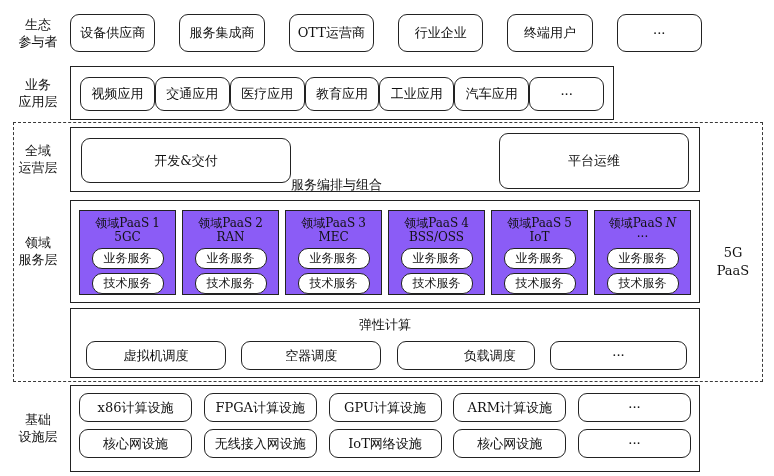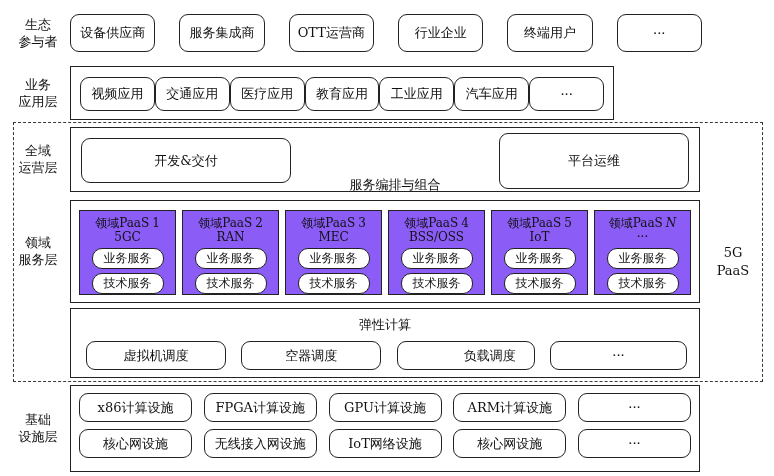--- a/index.html
+++ b/index.html
@@ -37,21 +37,21 @@
   
   .biz-container{left:70px;top:66px;width:544px;height:54px;}
   .biz-inner{position:absolute;left:9px;right:9px;top:10px;height:34px;}
   .biz-inner .rbox{width:80px;height:34px;}
 
   
   .ops-container{left:70px;top:127px;width:630px;height:65px;}
   .ops-inner{position:absolute;left:10px;right:10px;top:10px;height:45px;display:flex;align-items:center;}
   .ops-box-l{width:210px;height:45px;}
   .ops-box-r{width:190px;height:56px;text-align:right;}
-  .ops-mid{flex:1;text-align:center;font-size:13px;margin-top:48px;}
+  .ops-mid{flex:1;font-size:13px;margin-top:48px;}
 
   
   .domain-container{left:70px;top:200px;width:630px;height:103px;}
   .domain-inner{position:absolute;left:8px;right:8px;top:9px;height:85px;display:flex;justify-content:space-between;}
   .card{
     box-sizing:border-box;width:97px;height:85px;border:1.5px solid #222;background:#8b5cf6;
     display:flex;flex-direction:column;align-items:center;padding-top:6px;
   }
   .card-title{font-size:12px;line-height:1.15;text-align:center;}
   .card-title .num{margin-left:3px;}

